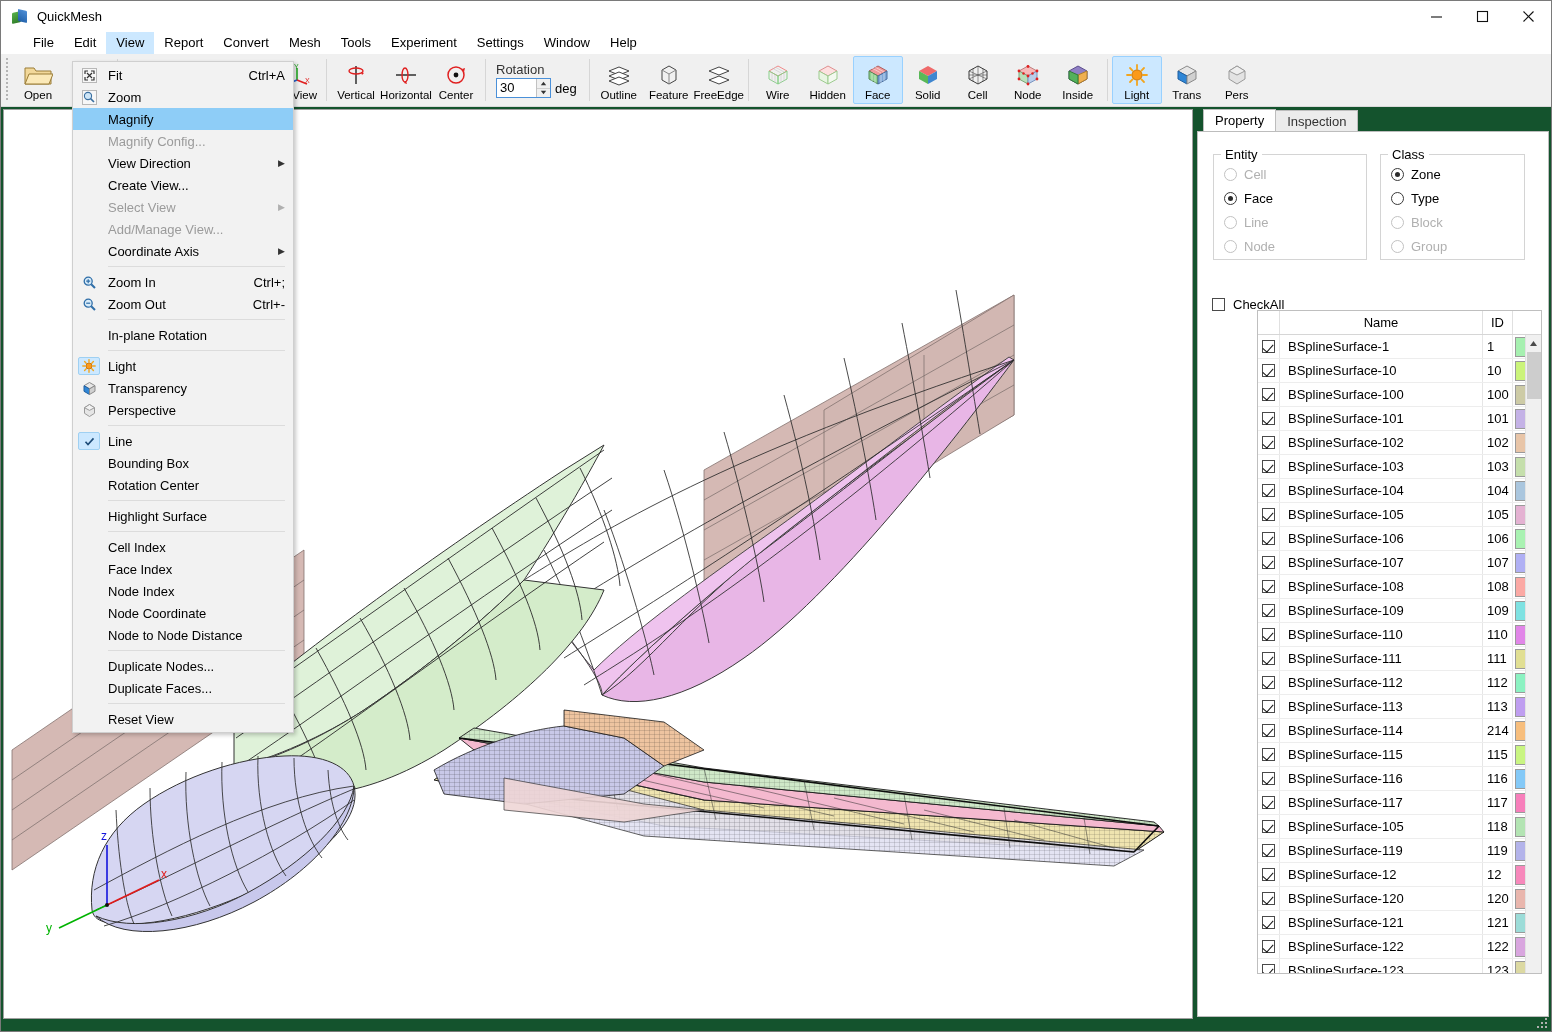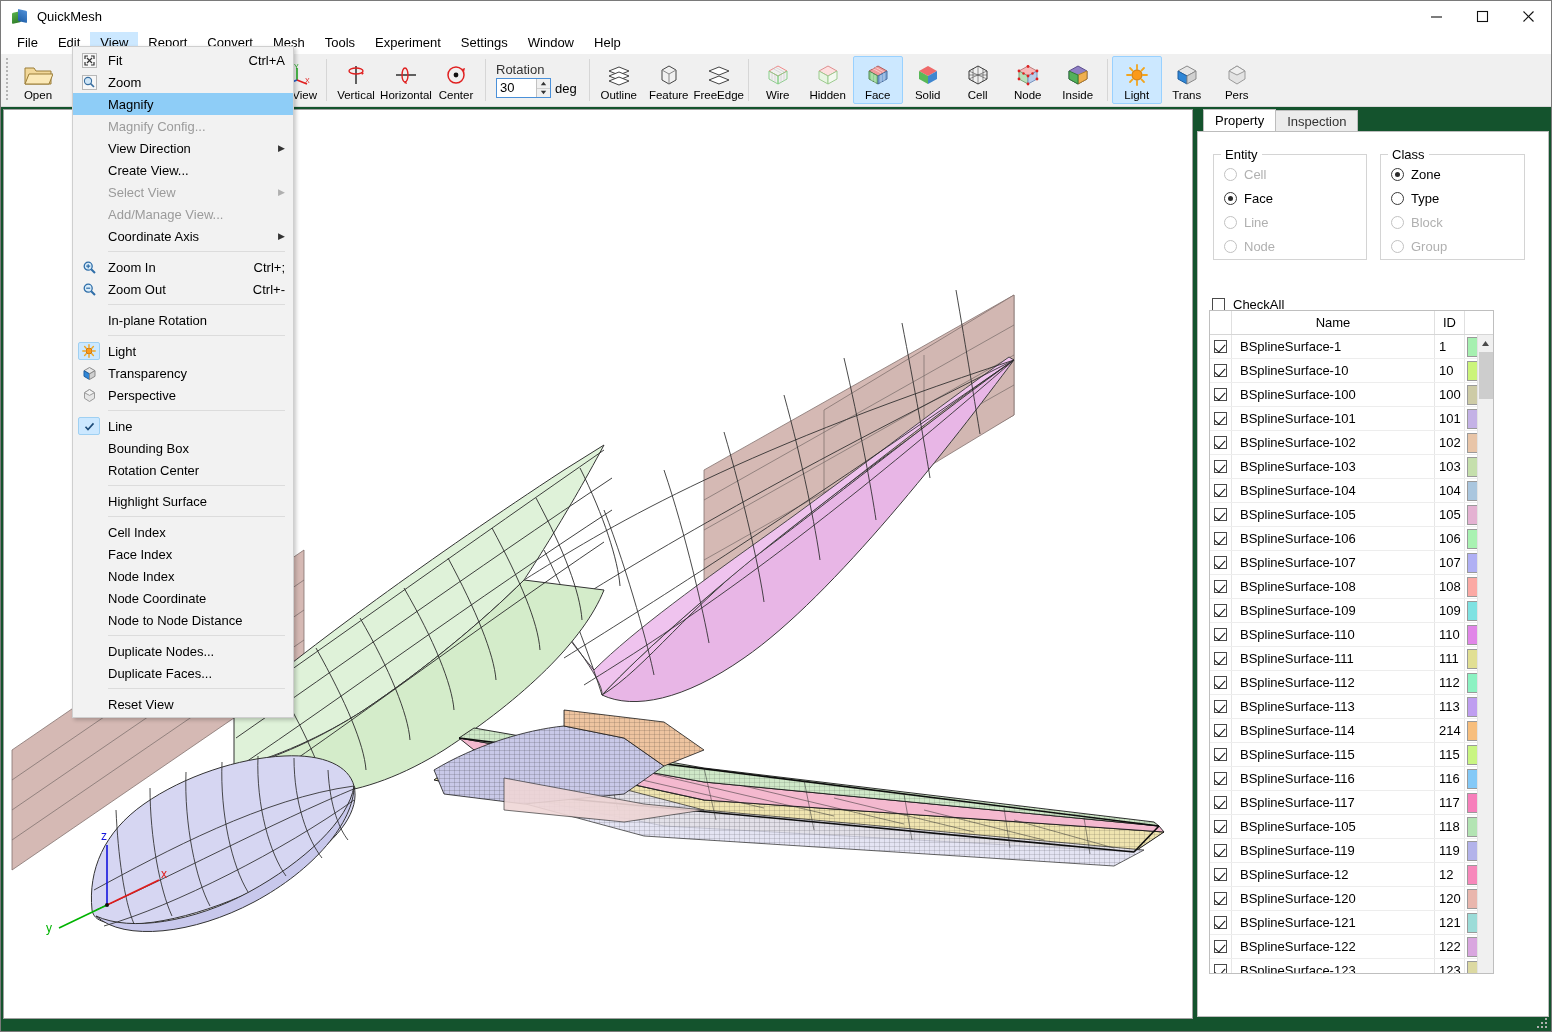--- a/index.html
+++ b/index.html
@@ -38,21 +38,21 @@
   #winbtns { position:absolute; right:0; top:0; height:31px; display:flex; }
   .winbtn {
     width:46px; height:31px; display:flex; align-items:center; justify-content:center;
     font-size:13px; color:#111;
   }
   .winbtn svg { display:block; }
 
   
   #menubar {
     position:absolute; top:31px; left:0; width:1550px; height:22px;
-    background:#ffffff; display:flex; align-items:center; padding-left:6px;
+    background:#ffffff; display:flex; align-items:center; padding-left:22px;
   }
   .menu-item {
     padding:3px 10px; font-size:13px; line-height:16px; color:#000; white-space:nowrap;
   }
   .menu-item.active { background:#cce8ff; }
 
   
   #toolbar {
     position:absolute; top:53px; left:0; width:1550px; height:53px;
     background:#f0f0f0; border-bottom:1px solid #d9d9d9;
@@ -90,21 +90,21 @@
   
   #viewport {
     position:absolute; left:2px; top:108px; width:1190px; height:910px;
     background:#ffffff; border:1px solid #a0a0a0;
     overflow:hidden;
   }
   #viewport svg { display:block; }
 
   
   #dropdown {
-    position:absolute; left:71px; top:45px; width:222px;
+    position:absolute; left:71px; top:60px; width:222px;
     background:#f2f2f2; border:1px solid #cfcfcf;
     box-shadow: 2px 2px 4px rgba(0,0,0,0.22);
     padding:2px 0; z-index:50;
   }
   .dd-item {
     position:relative; height:22px; display:flex; align-items:center;
     padding-left:35px; padding-right:8px; font-size:13px; color:#000;
   }
   .dd-item.disabled { color:#9b9b9b; }
   .dd-item.selected { background:#8ecdf7; }
@@ -929,21 +929,21 @@
           <span class="radio dis"></span>
           <span class="radio-label dis">Group</span>
         </div>
       </div>
 
       <div id="checkall-row" style="top:148px;margin-top:17px;">
         <span class="cbox"></span>
         <span>CheckAll</span>
       </div>
 
-      <div id="listwrap" style="top:178px;">
+      <div id="listwrap" style="top:178px;margin-left:48px;">
         <div id="listhead">
           <div class="hcell hc-check"></div>
           <div class="hcell hc-name">Name</div>
           <div class="hcell hc-id">ID</div>
           <div class="hcell hc-color"></div>
         </div>
         <div id="listrows">
             <div class="lrow">
               <div class="lc lc-check">
                 <span class="cbox on"></span>

